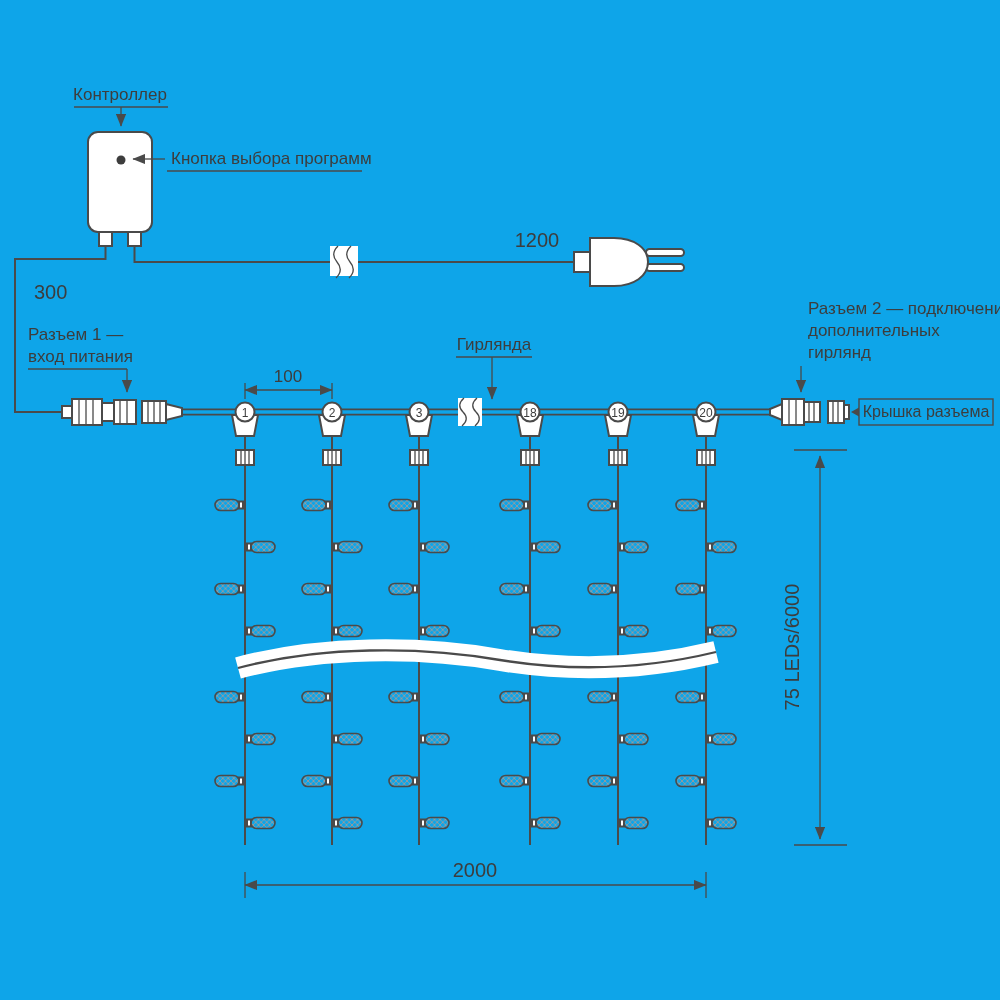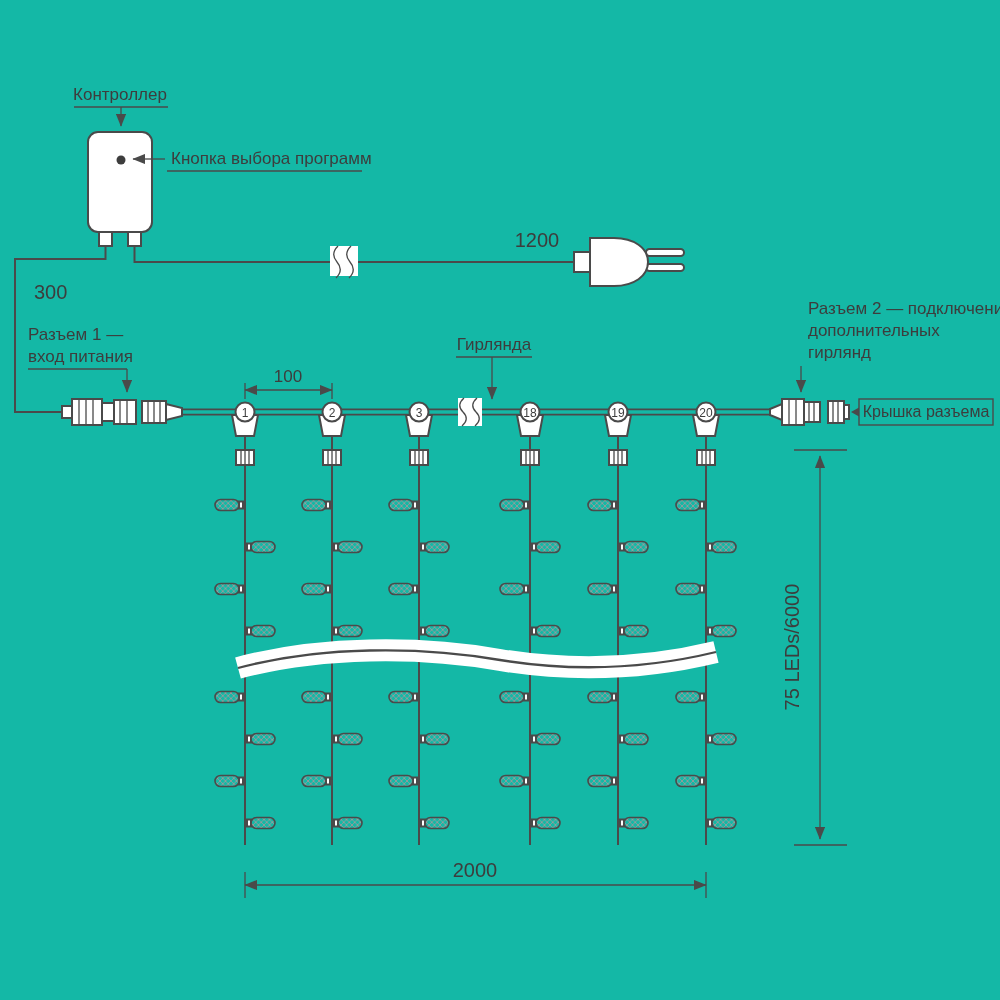--- a/index.html
+++ b/index.html
@@ -1,16 +1,16 @@
 <!DOCTYPE html>
 <html><head>
 <meta charset="utf-8">
 <style>
   html,body{margin:0;padding:0;background:#fff;}
-  #stage{position:relative;width:1000px;height:1000px;background:#14b8a6;overflow:hidden;}
+  #stage{position:relative;width:1000px;height:1000px;background:#0ea5e9;overflow:hidden;}
   svg{display:block;}
   svg text{font-family:"Liberation Sans","DejaVu Sans",sans-serif;fill:#3d3d3d;}
   .w{stroke:#4a4a4a;stroke-width:2;fill:none;}
   .thin{stroke-width:1.3;}
   .cbl{stroke:#4a4a4a;stroke-width:1.7;fill:none;}
   .fw{fill:#ffffff;stroke:#4a4a4a;stroke-width:2;}
   .wm{fill:#ffffff;stroke:none;}
   .lbl{font-size:17px;}
   .dim{font-size:20px;}
   .num{font-size:12px;}

